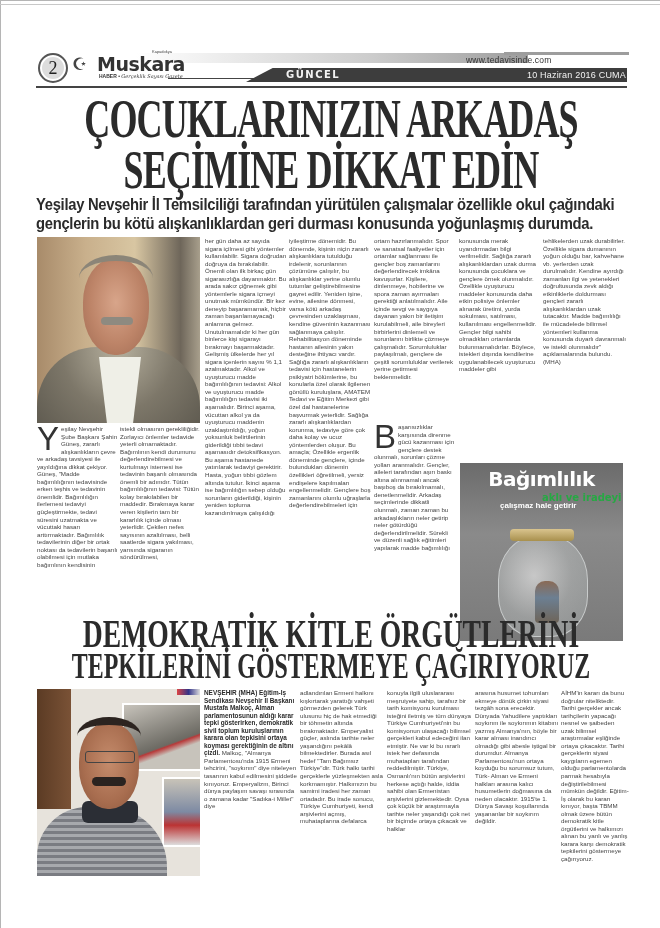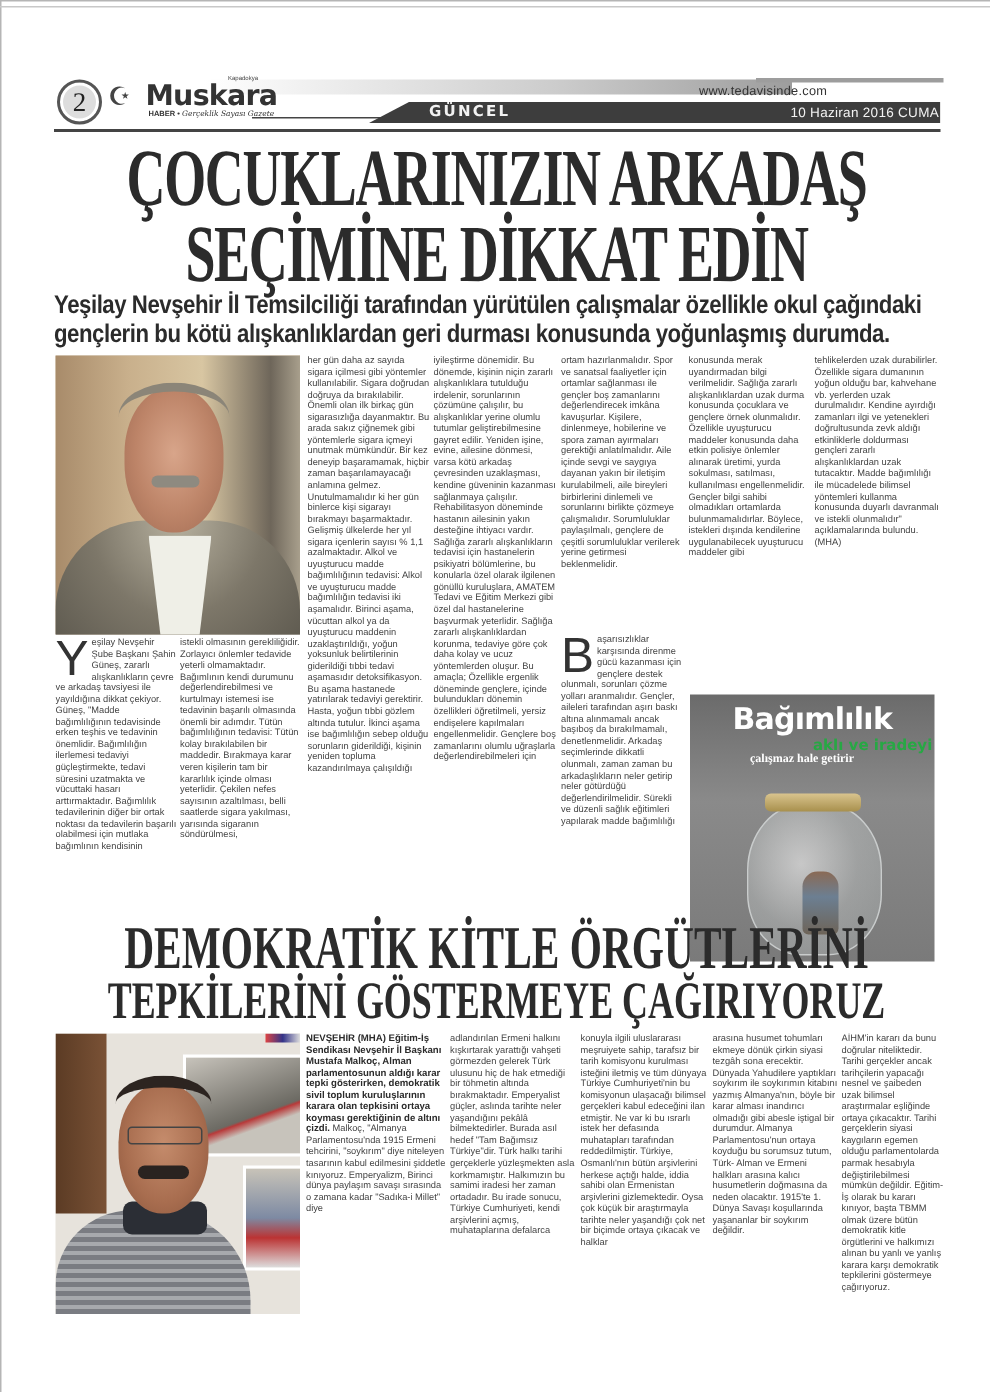--- a/index.html
+++ b/index.html
@@ -47,21 +47,21 @@
   .photo1 .wall { position:absolute; left:0; top:0; width:163px; height:186px; background:linear-gradient(90deg,#a88b6a 0%,#c9b08c 30%,#d8c6a2 60%,#6e665a 88%,#a89f8c 100%); }
   .photo1 .suit { position:absolute; left:0; top:110px; width:163px; height:90px; background:radial-gradient(ellipse at 50% 0%,#b7b19f 0%,#7d7769 50%,#5b574d 100%); border-radius:60px 60px 0 0; }
   .photo1 .shirt { position:absolute; left:62px; top:120px; width:42px; height:70px; background:#efefe7; clip-path:polygon(0 0,100% 0,80% 100%,20% 100%); }
   .photo1 .face { position:absolute; left:46px; top:22px; width:66px; height:96px; border-radius:45% 45% 48% 48%; background:radial-gradient(ellipse at 50% 45%,#d8a58a 0%,#bd8468 55%,#9f6a52 100%); }
   .photo1 .hair { position:absolute; left:42px; top:18px; width:74px; height:40px; border-radius:50% 50% 20% 20%; border-top:6px solid #8b8578; }
   .photo1 .mous { position:absolute; left:64px; top:80px; width:32px; height:8px; border-radius:6px; background:#8e8a80; }
 
   .photo2 { left:460px; top:423px; width:163px; height:178px; background:linear-gradient(180deg,#6b6b6b 0%,#8a8a8a 40%,#7a7a7a 100%);margin-top:40px; }
   .photo2 .t1 { position:absolute; left:0; width:163px; top:4px; text-align:center; font-family:"DejaVu Sans", sans-serif; font-weight:bold; font-size:20px; color:#fff; letter-spacing:-0.5px; }
   .photo2 .t2 { position:absolute; left:82px; top:29px; font-family:"DejaVu Sans", sans-serif; font-weight:bold; font-size:10px; color:#27a844; }
-  .photo2 .t3 { position:absolute; left:40px; top:38px; font-family:Liberation Serif, serif; font-weight:bold; font-size:8px; color:#fff; }
+  .photo2 .t3 { position:absolute; left:40px; top:38px; font-family:Liberation Sans, sans-serif; font-weight:bold; font-size:8px; color:#fff; }
   .jar { position:absolute; left:38px; top:72px; width:88px; height:100px; border-radius:44% 44% 40% 40%; background:radial-gradient(ellipse at 40% 40%,rgba(255,255,255,0.55) 0%,rgba(210,215,215,0.35) 50%,rgba(160,165,165,0.5) 100%); border:1px solid #c9cccc; }
   .jar-lid { position:absolute; left:50px; top:66px; width:64px; height:12px; border-radius:4px; background:linear-gradient(180deg,#d9c48e,#a8904d); }
   .jar-man { position:absolute; left:75px; top:118px; width:24px; height:42px; background:linear-gradient(180deg,#8a6a55 0%,#6c7f92 40%,#6e6458 100%); border-radius:10px 10px 4px 4px; }
 
   .photo3 { left:37px; top:689px; width:163px; height:187px; background:#e7e3dc; }
   .photo3 .shelf { position:absolute; left:0; top:0; width:34px; height:120px; background:linear-gradient(90deg,#5b3b24,#7a5236); }
   .photo3 .poster1 { position:absolute; left:85px; top:14px; width:78px; height:64px; background:linear-gradient(160deg,#c7c3bb,#6c6a63 60%,#b83a3a 62%,#c7c3bb 70%); border:2px solid #fff; }
   .photo3 .poster2 { position:absolute; left:125px; top:88px; width:38px; height:66px; background:linear-gradient(180deg,#c8c3b8,#7d8aa3 50%,#b33 70%,#ddd); border:2px solid #fff; }
   .photo3 .body { position:absolute; left:0; top:118px; width:130px; height:70px; border-radius:50px 60px 0 0; background:repeating-linear-gradient(180deg,#7a7c82 0 3px,#a7a9ad 3px 6px); }
   .photo3 .collar { position:absolute; left:45px; top:112px; width:56px; height:22px; background:#2b2e35; border-radius:6px; }

